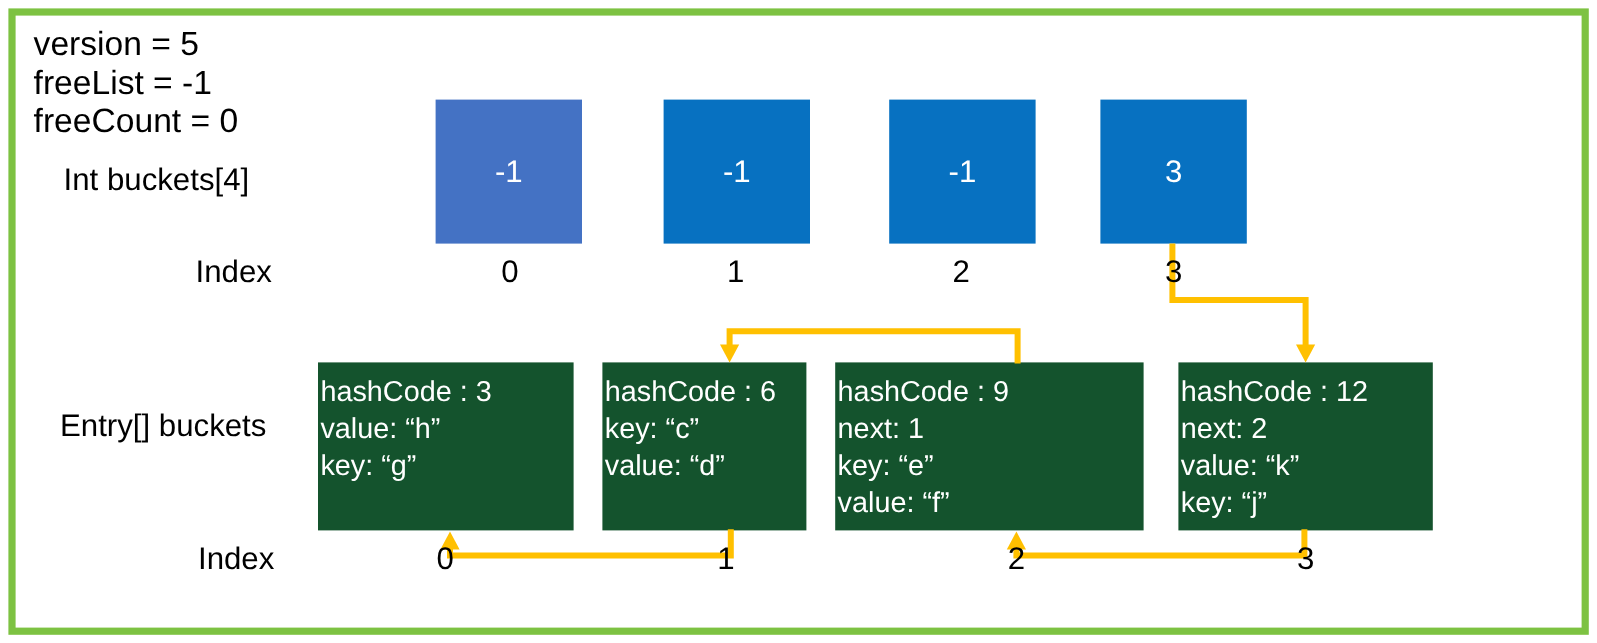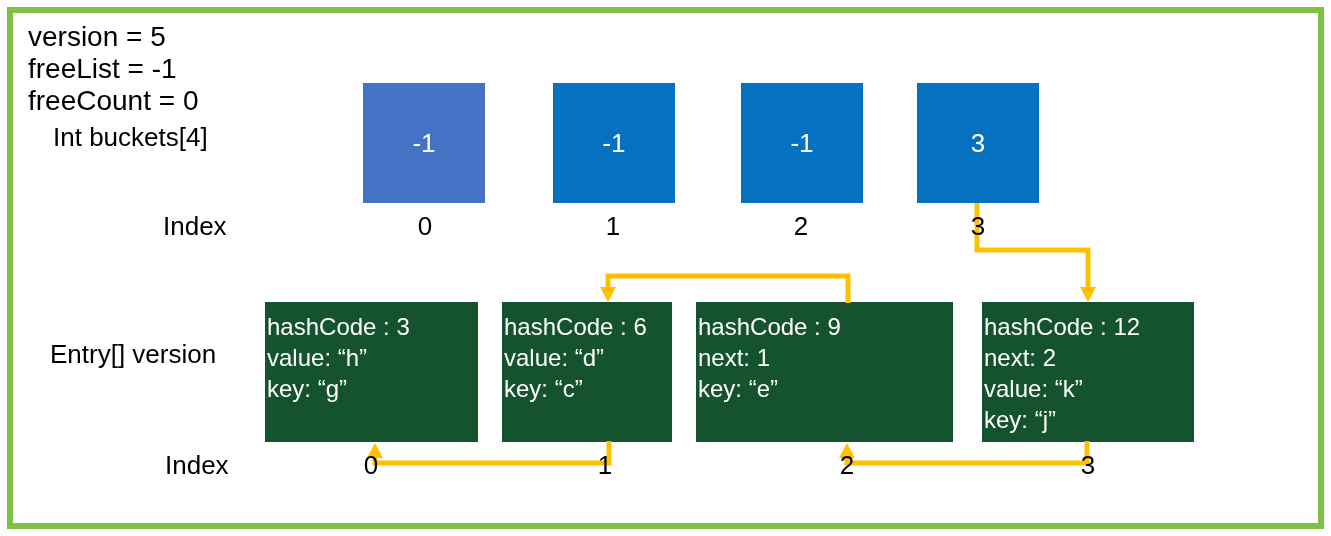--- a/index.html
+++ b/index.html
@@ -24,21 +24,21 @@
     z-index: 2;
     pointer-events: none;
   }
   .state-block {
     position: absolute;
     left: 28px; top: 21px;
     font-size: 28px; line-height: 32px;
     z-index: 3;
   }
   .lbl { position: absolute; font-size: 26px; line-height: 30px; z-index: 3; white-space: nowrap; }
-  .buckets-label  { left: 53px;  top: 122px; text-align: right; }
+  .buckets-label  { left: 53px;  top: 134px; text-align: right; }
   .index-label-top { left: 163px; top: 211px; }
   .entries-label  { left: 50px;  top: 339px; }
   .index-label-bottom { left: 165px; top: 450px; }
 
   .bucket {
     position: absolute;
     top: 83px; width: 122px; height: 120px;
     background: #0771C1;
     color: #ffffff; font-size: 26px;
     display: flex; align-items: center; justify-content: center;
@@ -81,21 +81,21 @@
 <div class="frame"></div>
 
 <div class="state-block">
   <div>version = 5</div>
   <div>freeList = -1</div>
   <div>freeCount = 0</div>
 </div>
 
 <div class="lbl buckets-label">Int buckets[4]</div>
 <div class="lbl index-label-top">Index</div>
-<div class="lbl entries-label">Entry[] version</div>
+<div class="lbl entries-label">Entry[] buckets</div>
 <div class="lbl index-label-bottom">Index</div>
 
 <div class="bucket b0">
   <span>-1</span>
 </div>
 <div class="bucket b1">
   <span>-1</span>
 </div>
 <div class="bucket b2">
   <span>-1</span>
@@ -109,27 +109,28 @@
 <div class="idx bidx i2">2</div>
 <div class="idx bidx i3">3</div>
 
 <div class="entry e0">
   <div>hashCode : 3</div>
   <div>value: “h”</div>
   <div>key: “g”</div>
 </div>
 <div class="entry e1">
   <div>hashCode : 6</div>
+  <div>key: “c”</div>
   <div>value: “d”</div>
-  <div>key: “c”</div>
 </div>
 <div class="entry e2">
   <div>hashCode : 9</div>
   <div>next: 1</div>
   <div>key: “e”</div>
+  <div>value: “f”</div>
 </div>
 <div class="entry e3">
   <div>hashCode : 12</div>
   <div>next: 2</div>
   <div>value: “k”</div>
   <div>key: “j”</div>
 </div>
 
 <div class="idx eidx i0">0</div>
 <div class="idx eidx i1">1</div>

